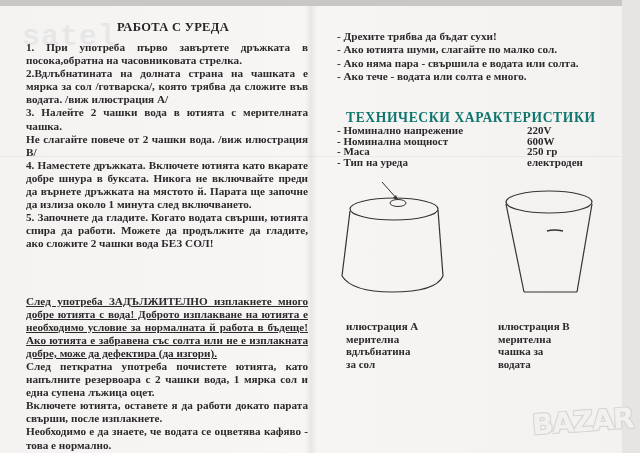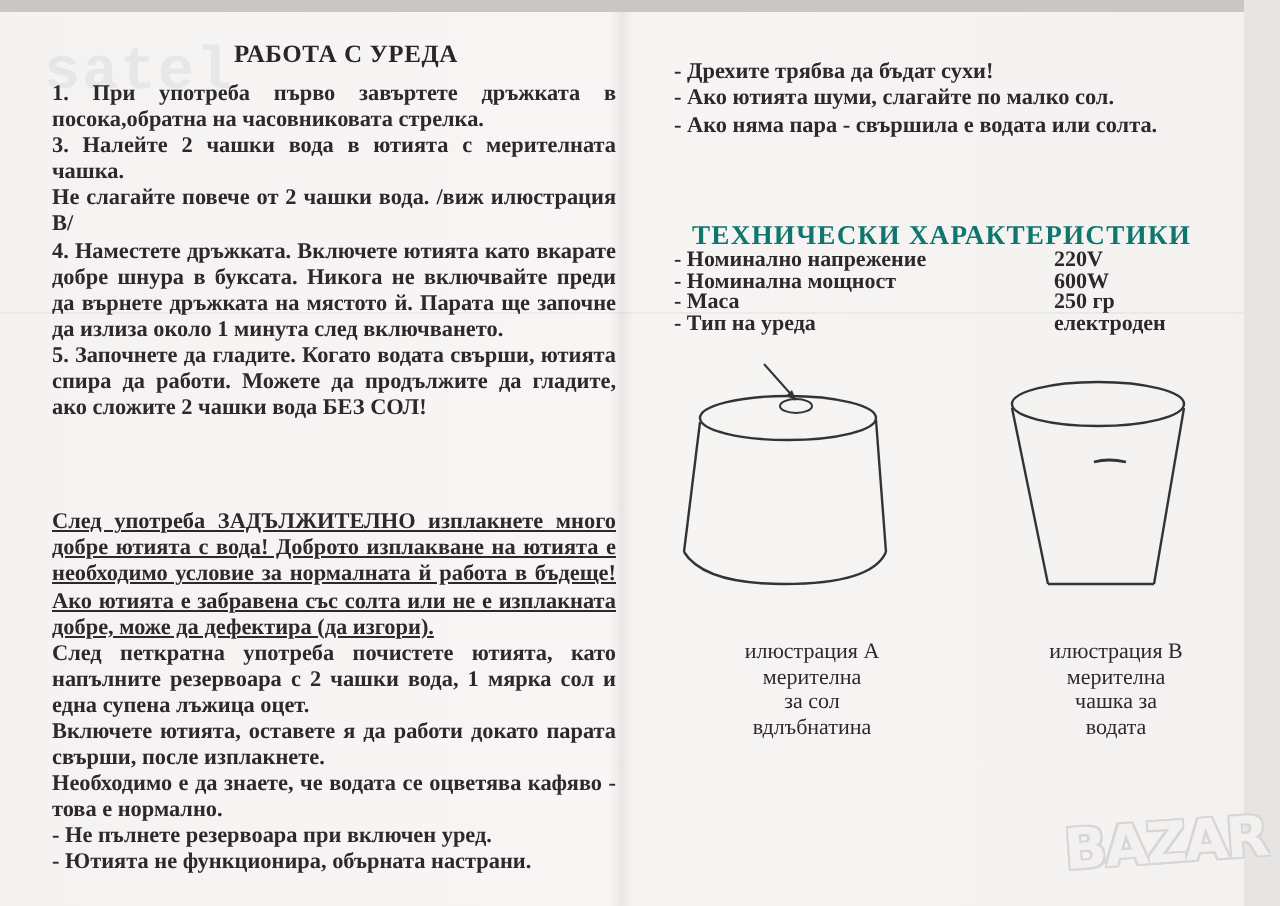--- a/index.html
+++ b/index.html
@@ -31,21 +31,21 @@
   .bullets { font-size:11.2px; line-height:13.4px; font-weight:bold; margin:0; color:#2d292b; }
   .title-right {
     position:absolute; left:346px; top:99px; width:258px;
     font-weight:bold; font-size:13.6px; letter-spacing:0.6px; color:#0f766e;
   }
   .specs { position:absolute; left:337px; top:125px; width:280px; }
   .spec-row { display:flex; font-size:11px; line-height:10.6px; font-weight:bold; color:#2d292b; }
   .spec-row .k { width:190px; }
   .spec-row .v { flex:1;font-family:Liberation Serif, serif; }
   .illus { position:absolute; }
-  .cap { position:absolute; text-align:center; font-size:11px; line-height:12.5px; font-weight:normal; color:#2d292b; width:120px; }
+  .cap { position:absolute; text-align:left; font-size:11px; line-height:12.5px; font-weight:bold; color:#2d292b; width:120px; }
   .bazar {
     position:absolute; left:532px; top:405px; font-family:"DejaVu Sans",sans-serif; font-weight:bold;
     font-size:28px; color:#f2f1f0; letter-spacing:-1px;
     text-shadow:-1px -1px 0 #d8d6d5, 1px -1px 0 #d8d6d5, -1px 1px 0 #d8d6d5, 1px 1px 0 #d8d6d5;
     transform:rotate(-4deg);
   }
 </style>
 </head>
 <body>
 
@@ -54,38 +54,40 @@
   <div class="fold-h"></div>
 </div>
 <div class="edge"></div>
 
 <div class="watermark">satel</div>
 
 <section class="col-left">
   <h2 class="title-left">РАБОТА С УРЕДА</h2>
   <div id="left-paras">
     <p class="para">1. При употреба първо завъртете дръжката в посока,обратна на часовниковата стрелка.</p>
+    <p class="para">2.Вдлъбнатината на долната страна на чашката е мярка за сол /готварска/, която трябва да сложите във водата. /виж илюстрация А/</p>
     <p class="para">3. Налейте 2 чашки вода в ютията с мерителната чашка.</p>
     <p class="para">Не слагайте повече от 2 чашки вода. /виж илюстрация В/</p>
     <p class="para">4. Наместете дръжката. Включете ютията като вкарате добре шнура в буксата. Никога не включвайте преди да върнете дръжката на мястото й. Парата ще започне да излиза около 1 минута след включването.</p>
     <p class="para">5. Започнете да гладите. Когато водата свърши, ютията спира да работи. Можете да продължите да гладите, ако сложите 2 чашки вода БЕЗ СОЛ!</p>
     <p class="para u">След употреба ЗАДЪЛЖИТЕЛНО изплакнете много добре ютията с вода! Доброто изплакване на ютията е необходимо условие за нормалната й работа в бъдеще! Ако ютията е забравена със солта или не е изплакната добре, може да дефектира (да изгори).</p>
     <p class="para">След петкратна употреба почистете ютията, като напълните резервоара с 2 чашки вода, 1 мярка сол и една супена лъжица оцет.</p>
     <p class="para">Включете ютията, оставете я да работи докато парата свърши, после изплакнете.</p>
     <p class="para">Необходимо е да знаете, че водата се оцветява кафяво - това е нормално.</p>
     <p class="para">- Не пълнете резервоара при включен уред.</p>
     <p class="para">- Ютията не функционира, обърната настрани.</p>
 
   </div>
 </section>
 
 <section class="col-right">
   <p class="bullets">- Дрехите трябва да бъдат сухи!</p>
   <p class="bullets">- Ако ютията шуми, слагайте по малко сол.</p>
   <p class="bullets">- Ако няма пара - свършила е водата или солта.</p>
+  <p class="bullets">- Ако тече - водата или солта е много.</p>
 </section>
 
 <h2 class="title-right">ТЕХНИЧЕСКИ ХАРАКТЕРИСТИКИ</h2>
 
 <section class="specs">
   <div class="spec-row">
     <span class="k">- Номинално напрежение</span>
     <span class="v">220V</span>
   </div>
   <div class="spec-row">
@@ -116,22 +118,22 @@
   <ellipse cx="47" cy="14" rx="43" ry="11" fill="none" stroke="#333" stroke-width="1.2"></ellipse>
   <line x1="4" y1="16" x2="22" y2="104" stroke="#333" stroke-width="1.2"></line>
   <line x1="90" y1="16" x2="75" y2="104" stroke="#333" stroke-width="1.2"></line>
   <line x1="22" y1="104" x2="75" y2="104" stroke="#333" stroke-width="1.2"></line>
   <path d="M45,43 Q52,41 61,43" fill="none" stroke="#333" stroke-width="1.4"></path>
 </svg>
 
 <div class="cap" style="left:346px; top:320px;">
   <div>илюстрация А</div>
   <div>мерителна</div>
+  <div>вдлъбнатина</div>
   <div>за сол</div>
-  <div>вдлъбнатина</div>
 </div>
 
 <div class="cap" style="left:498px; top:320px;">
   <div>илюстрация В</div>
   <div>мерителна</div>
   <div>чашка за</div>
   <div>водата</div>
 </div>
 
 <div class="bazar">BAZAR</div>

